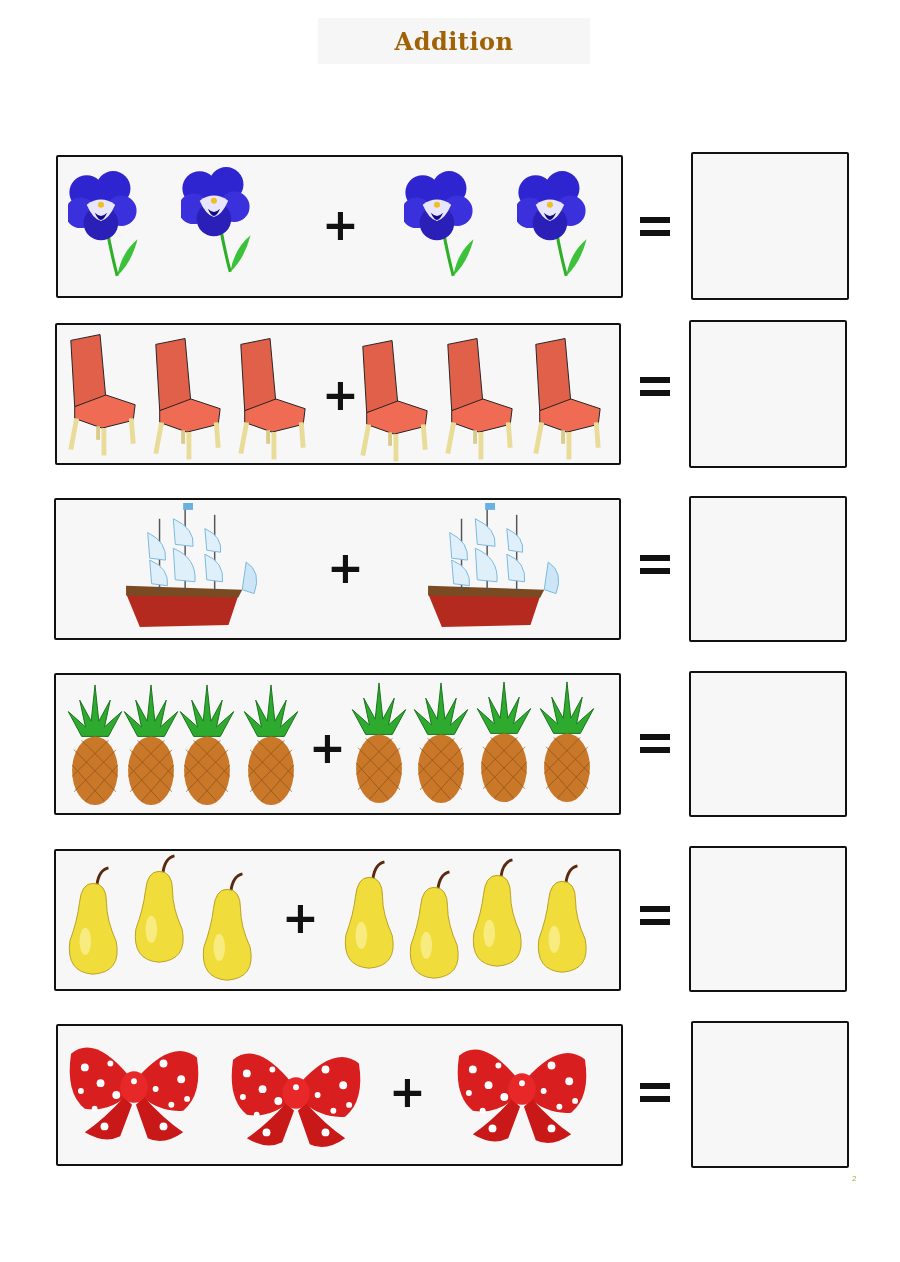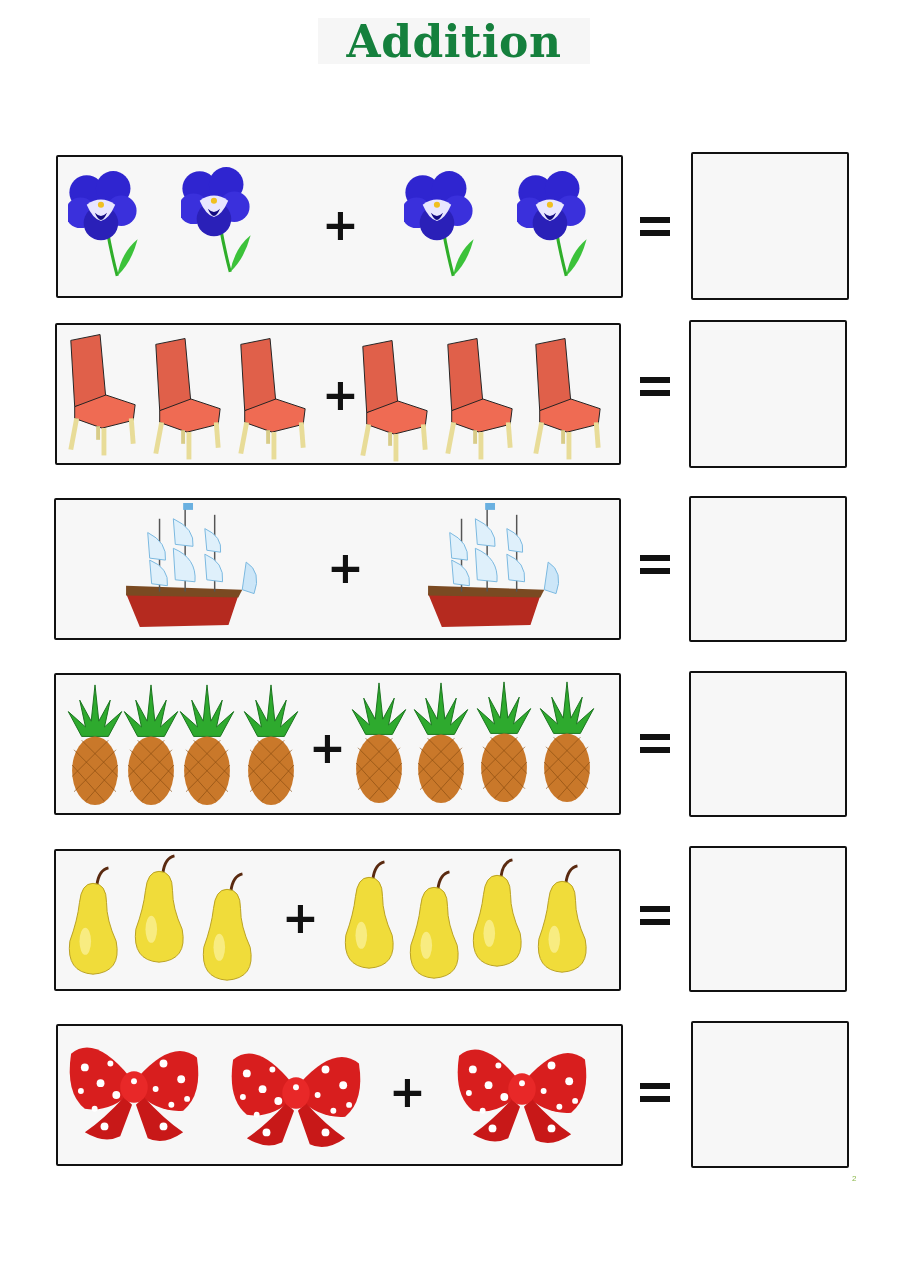--- a/index.html
+++ b/index.html
@@ -1,18 +1,18 @@
 <!DOCTYPE html>
 <html><head>
 <meta charset="utf-8">
 <style>
   html,body{margin:0;padding:0;background:#fff;}
   body{width:900px;height:1262px;position:relative;overflow:hidden;font-family:"Liberation Sans",sans-serif;}
   .title-wrap{position:absolute;left:318px;top:18px;width:272px;height:46px;background:#f6f6f6;display:flex;align-items:center;justify-content:center;}
-  .title{font-family:"DejaVu Serif","Liberation Serif",serif;font-weight:bold;font-size:44px;color:#15803d;letter-spacing:0.5px;}
+  .title{font-family:"DejaVu Serif","Liberation Serif",serif;font-weight:bold;font-size:24px;color:#a16207;letter-spacing:0.5px;}
   .box{position:absolute;border:2px solid #111;background:#f7f7f7;box-sizing:border-box;border-radius:2px;}
   .item{position:absolute;}
   .plus{position:absolute;font-weight:bold;font-size:44px;color:#111;line-height:1;font-family:"DejaVu Sans",sans-serif;}
   .eq{position:absolute;width:30px;}
   .eq .bar{display:block;height:6px;background:#111;margin-bottom:7px;}
   .answer{position:absolute;border:2px solid #111;background:#f7f7f7;box-sizing:border-box;border-radius:2px;}
   .corner-mark{position:absolute;left:852px;top:1174px;font-size:8px;color:#8bb84a;}
 </style>
 </head>
 <body>

